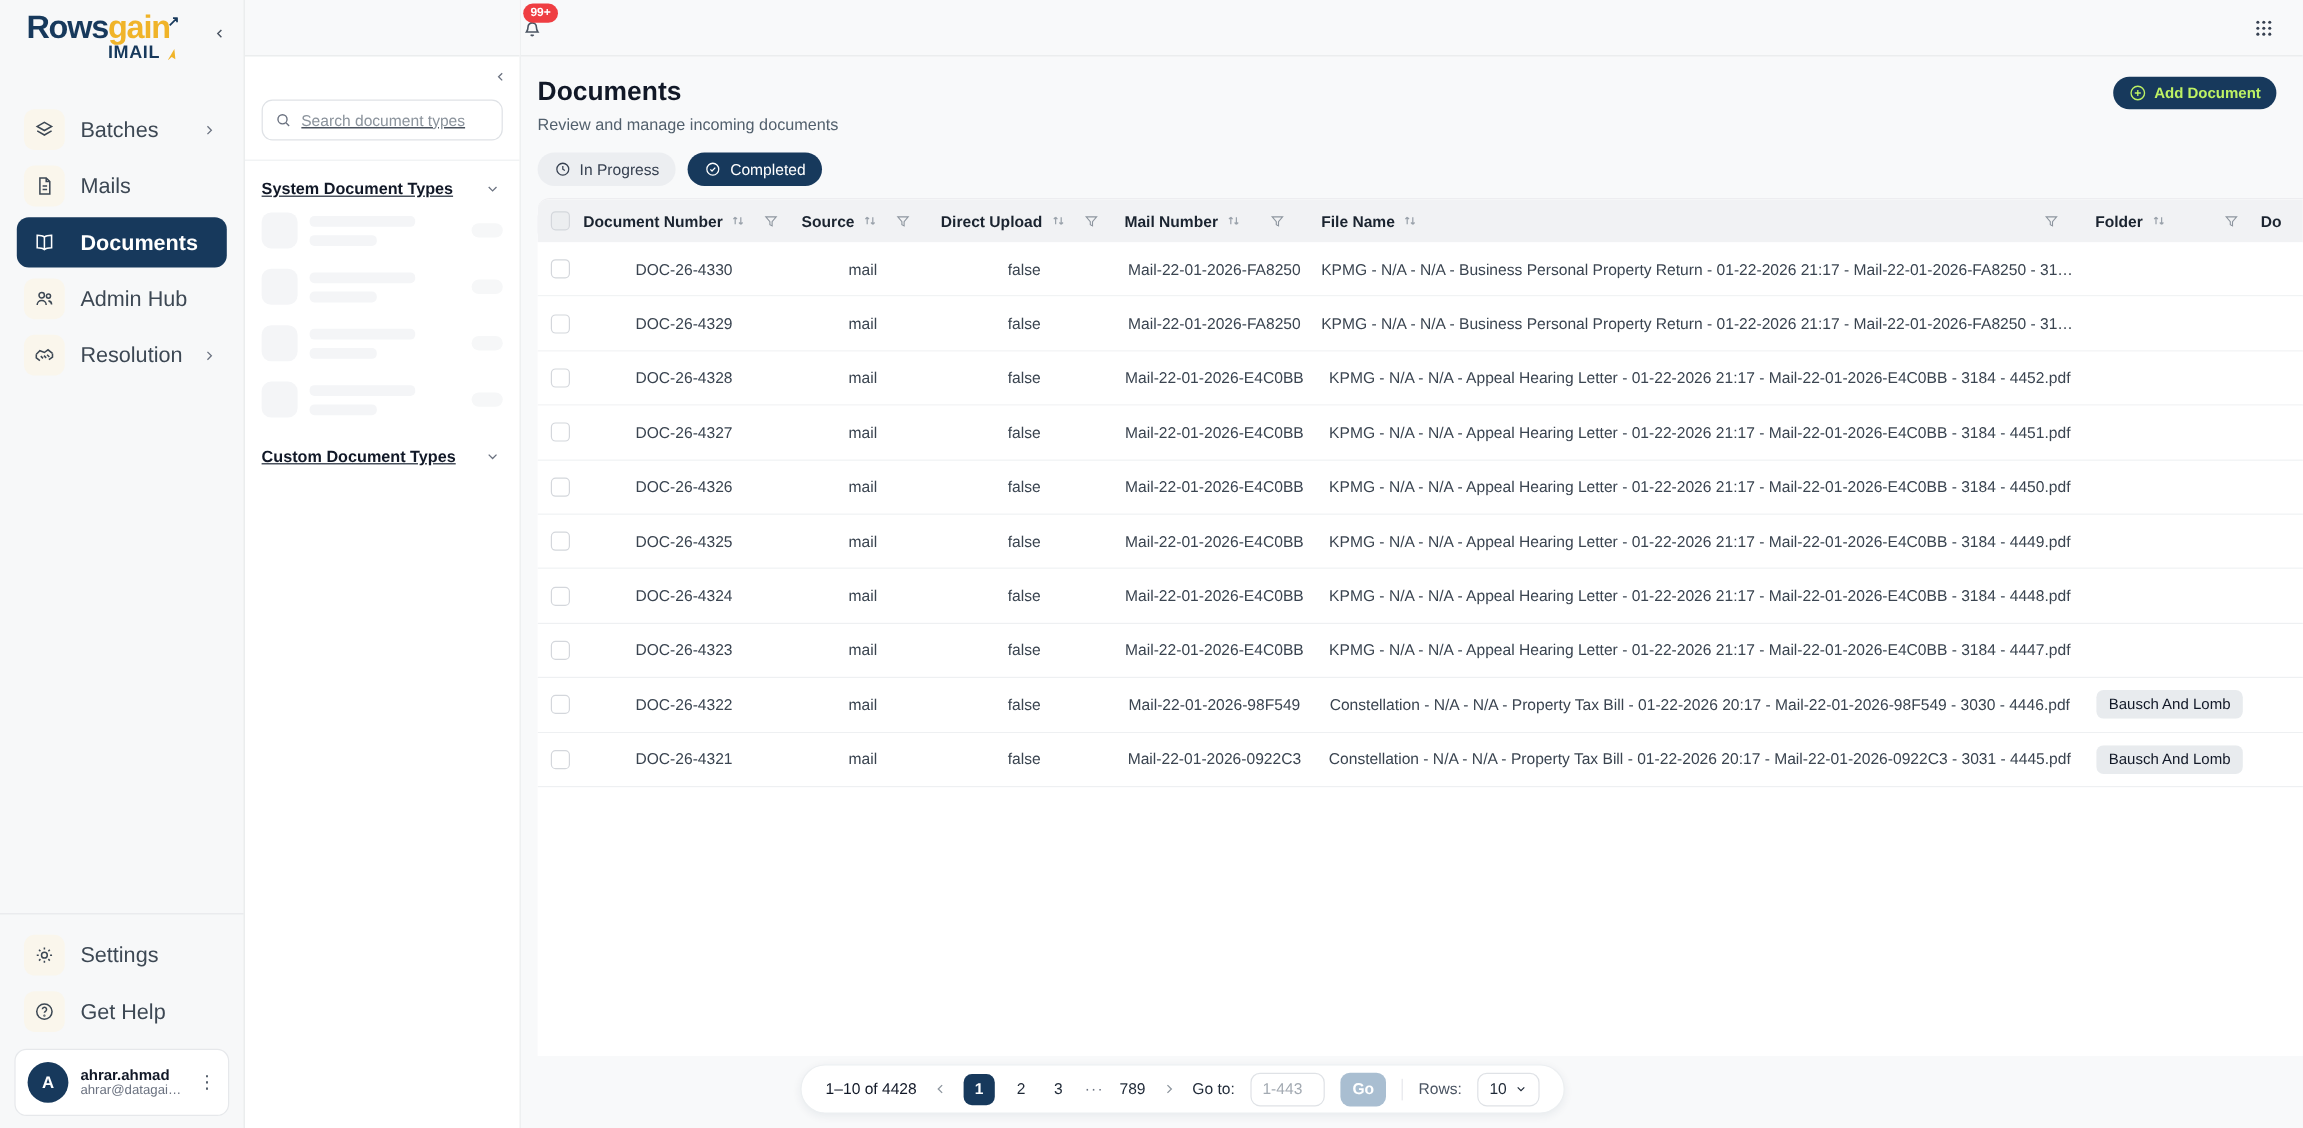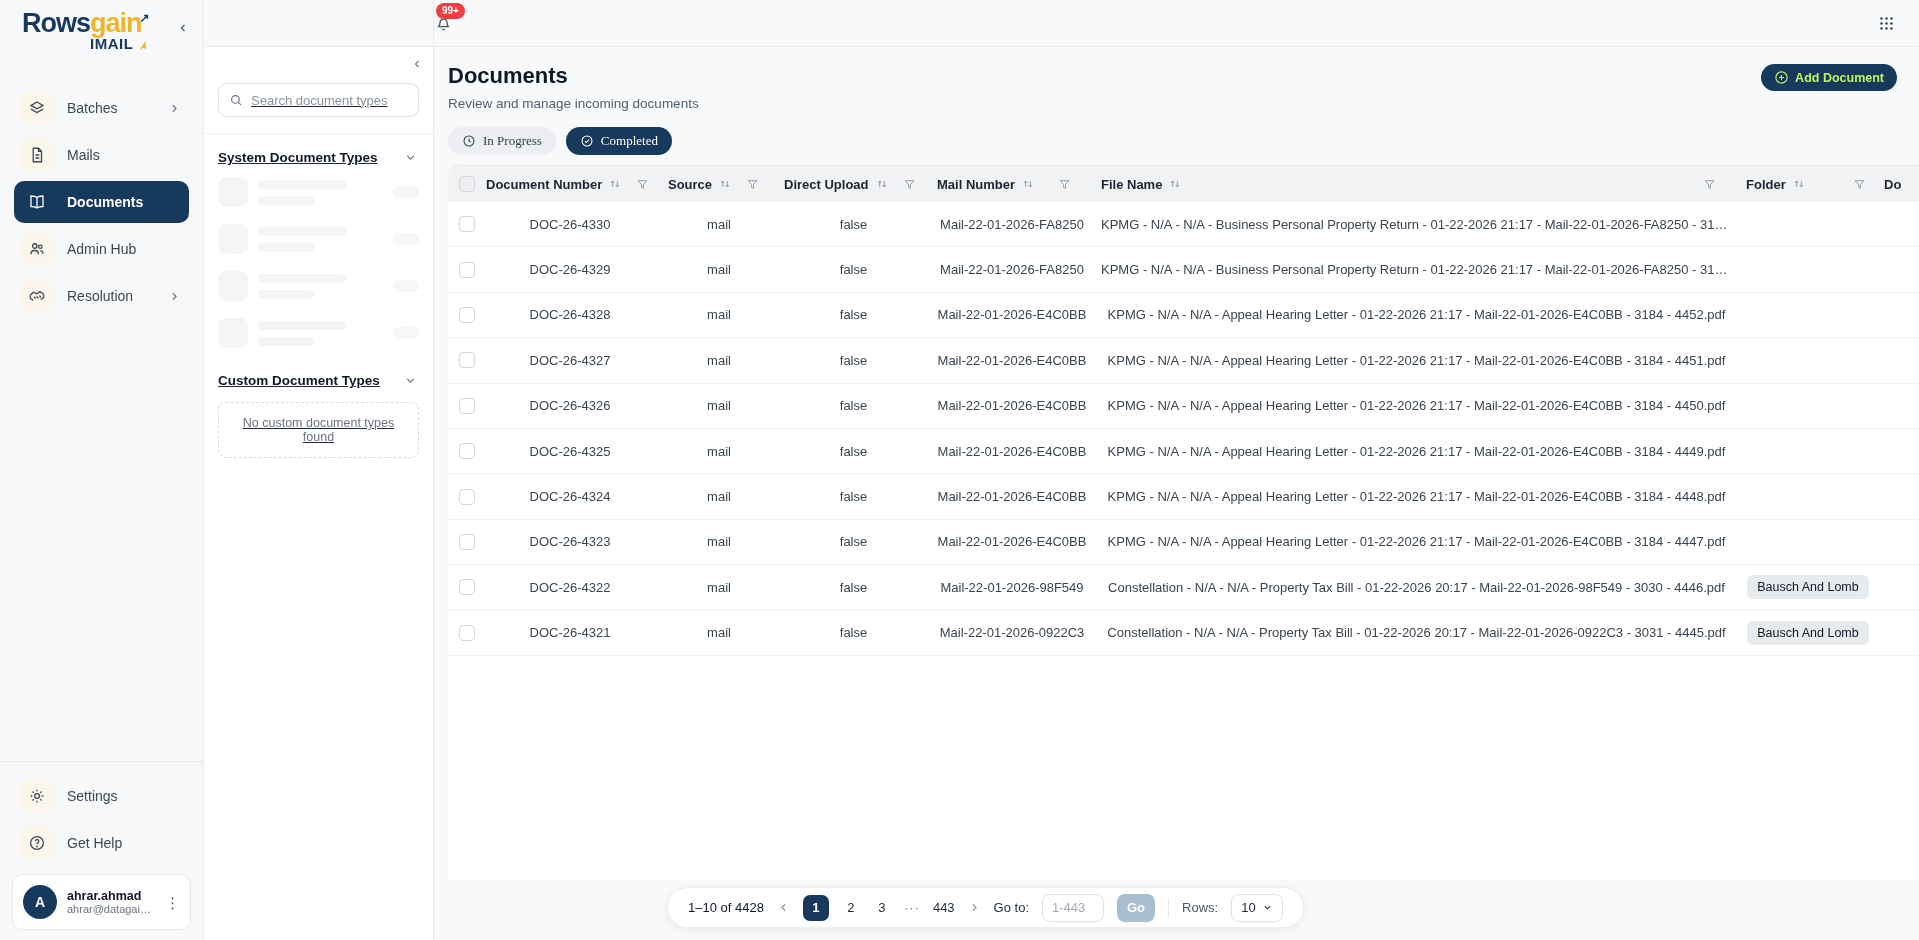--- a/index.html
+++ b/index.html
@@ -12,21 +12,21 @@
   .logo-wrap { padding:10px 0 0 22px; position:relative; }
   .logo-line1 { font-size:27px; font-weight:800; letter-spacing:-1px; line-height:1; }
   .logo-data { color:#17395c; }
   .logo-gain { color:#f0b429; position:relative; }
   .logo-arrow { color:#17395c; font-size:12px; position:relative; top:-10px; left:-2px; font-weight:700;}
   .logo-line2 { font-size:15px; font-weight:800; color:#17395c; letter-spacing:0.5px; margin:-2px 0 0 68px; display:flex; align-items:center; gap:2px; }
   .collapse-btn { position:absolute; right:14px; top:22px; color:#4b5563; cursor:pointer; }
   .nav { margin-top:30px; }
   .nav-item { display:flex; align-items:center; gap:13px; height:42px; margin:5px 14px; padding:0 8px 0 6px; border-radius:10px; cursor:pointer; }
   .nav-icon-tile { width:34px; height:34px; border-radius:9px; background:#faf6ec; display:flex; align-items:center; justify-content:center; color:#3d4854; flex:none; }
-  .nav-label { font-size:14px; color:#3d4854; }
+  .nav-label { font-size:18px; color:#3d4854; }
   .nav-chevron { margin-left:auto; color:#6b7280; display:flex; }
   .nav-item.active { background:#17395c; }
   .nav-item.active .nav-icon-tile { background:transparent; color:#ffffff; }
   .nav-item.active .nav-label { color:#ffffff; font-weight:600; }
   .sidebar-bottom { margin-top:auto; border-top:1px solid #e6e8eb; padding:8px 0 10px; }
   .user-card { margin:10px 12px 0; background:#ffffff; border:1px solid #e6e8eb; border-radius:10px; padding:10px 10px; display:flex; align-items:center; gap:10px; }
   .avatar { width:34px; height:34px; border-radius:50%; background:#17395c; color:#fff; font-size:14px; font-weight:700; display:flex; align-items:center; justify-content:center; flex:none; }
   .user-meta { min-width:0; }
   .user-name { font-size:12.5px; font-weight:700; color:#111827; }
   .user-email { font-size:11px; color:#6b7280; white-space:nowrap; overflow:hidden; text-overflow:ellipsis; max-width:104px; }
@@ -58,21 +58,21 @@
   .topbar { height:47px; border-bottom:1px solid #e8eaec; display:flex; align-items:center; justify-content:space-between; gap:22px; padding-right:24px; }
   .bell-wrap { position:relative; color:#4b5563; display:flex; }
   .badge { position:absolute; top:-11px; left:2px; background:#ef3e42; color:#fff; font-size:10px; font-weight:700; border-radius:9px; padding:2px 6px; line-height:1.2; }
   .grid-icon { color:#374151; display:flex; cursor:pointer; }
 
   .content { position:relative; padding:16px 22px 0 14px; }
   .page-title { font-size:22px; font-weight:700; color:#111827; }
   .page-subtitle { font-size:13.5px; color:#52606d; margin-top:7px; }
   .add-btn { position:absolute; right:22px; top:17px; height:27px; background:#17395c; color:#bef264; border:none; border-radius:14px; font-size:12.5px; font-weight:600; display:flex; align-items:center; gap:6px; padding:0 13px; cursor:pointer; font-family:inherit; }
   .tabs { display:flex; gap:10px; margin-top:16px; }
-  .tab { height:28px; border-radius:14px; display:flex; align-items:center; gap:7px; padding:0 14px; font-size:13px; font-weight:500; cursor:pointer; border:none; font-family:Liberation Serif, serif; }
+  .tab { height:28px; border-radius:14px; display:flex; align-items:center; gap:7px; padding:0 14px; font-size:13px; font-weight:500; cursor:pointer; border:none; font-family:Liberation Sans, sans-serif; }
   .tab.inactive { background:#eceef1; color:#374151; }
   .tab.active { background:#17395c; color:#ffffff; }
   .search-row { margin-top:17px; display:flex; align-items:center; }
   .doc-search { width:198px; height:30px; border:1px solid #dfe2e6; border-radius:8px; background:#fff; display:flex; align-items:center; gap:8px; padding:0 10px; }
   .doc-search input { border:none; outline:none; font-size:13px; width:100%; font-family:inherit; color:#374151; background:transparent; }
   .doc-search input::placeholder { color:#8b939c; }
   .columns-btn { position:absolute; right:22px; width:27px; height:27px; background:#fff; border:1px solid #e3e5e8; border-radius:7px; display:flex; align-items:center; justify-content:center; color:#374151; cursor:pointer; }
 
   
   .table-card { position:absolute; left:14px; right:-1px; top:165px; height:715px; background:#fff; border-radius:10px 0 0 0; overflow:hidden; border-top:1px solid #ededf0; }
@@ -287,21 +287,20 @@
     </div>
 
     <div class="sec-header" style="padding-top:6px;">
       <span class="sec-header-label">Custom Document Types</span>
       <span class="chev">
         <svg width="13" height="13" viewBox="0 0 24 24" fill="none" stroke="currentColor" stroke-width="2">
             <path d="M6 9l6 6 6-6"></path>
           </svg>
       </span>
     </div>
-    <div class="empty-box">No custom document types found</div>
   </div>
 
   <div class="main">
     <div class="topbar">
       <span class="bell-wrap">
         <svg width="19" height="19" viewBox="0 0 24 24" fill="none" stroke="currentColor" stroke-width="1.7">
             <path d="M18 16H6c1-1.4 1.6-3 1.6-5.2A4.4 4.4 0 0112 6.4a4.4 4.4 0 014.4 4.4c0 2.2.6 3.8 1.6 5.2z"></path>
             <path d="M10.6 18.8a1.5 1.5 0 002.8 0"></path>
           </svg>
         <span class="badge">99+</span>
@@ -588,21 +587,21 @@
       <span class="pg-range">1–10 of 4428</span>
       <span class="pg-chev">
         <svg width="13" height="13" viewBox="0 0 24 24" fill="none" stroke="currentColor" stroke-width="2">
             <path d="M15 6l-6 6 6 6"></path>
           </svg>
       </span>
       <span class="pg-num active">1</span>
       <span class="pg-num">2</span>
       <span class="pg-num">3</span>
       <span class="pg-ellipsis">···</span>
-      <span class="pg-num">443</span>
+      <span class="pg-num">789</span>
       <span class="pg-chev">
         <svg width="13" height="13" viewBox="0 0 24 24" fill="none" stroke="currentColor" stroke-width="2">
             <path d="M9 6l6 6-6 6"></path>
           </svg>
       </span>
       <span class="goto-label">Go to:</span>
       <input class="goto-input" placeholder="1-443" style="">
       <button class="go-btn">Go</button>
       <span class="pg-divider"></span>
       <span class="rows-label">Rows:</span>

